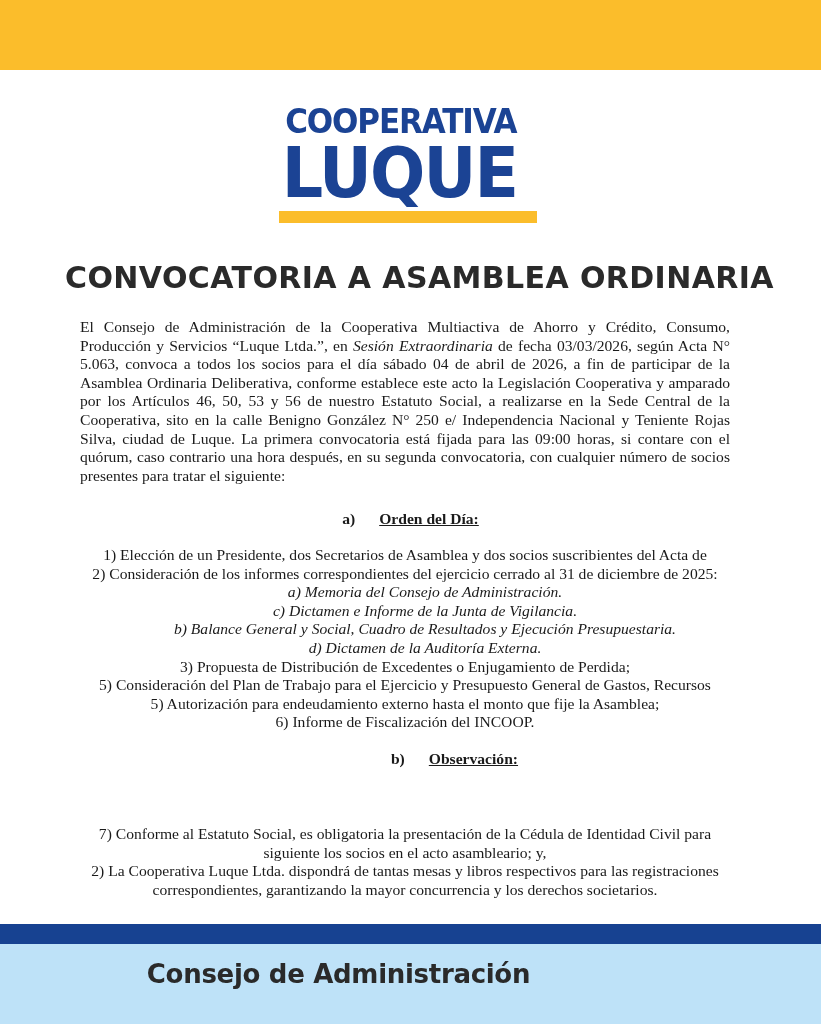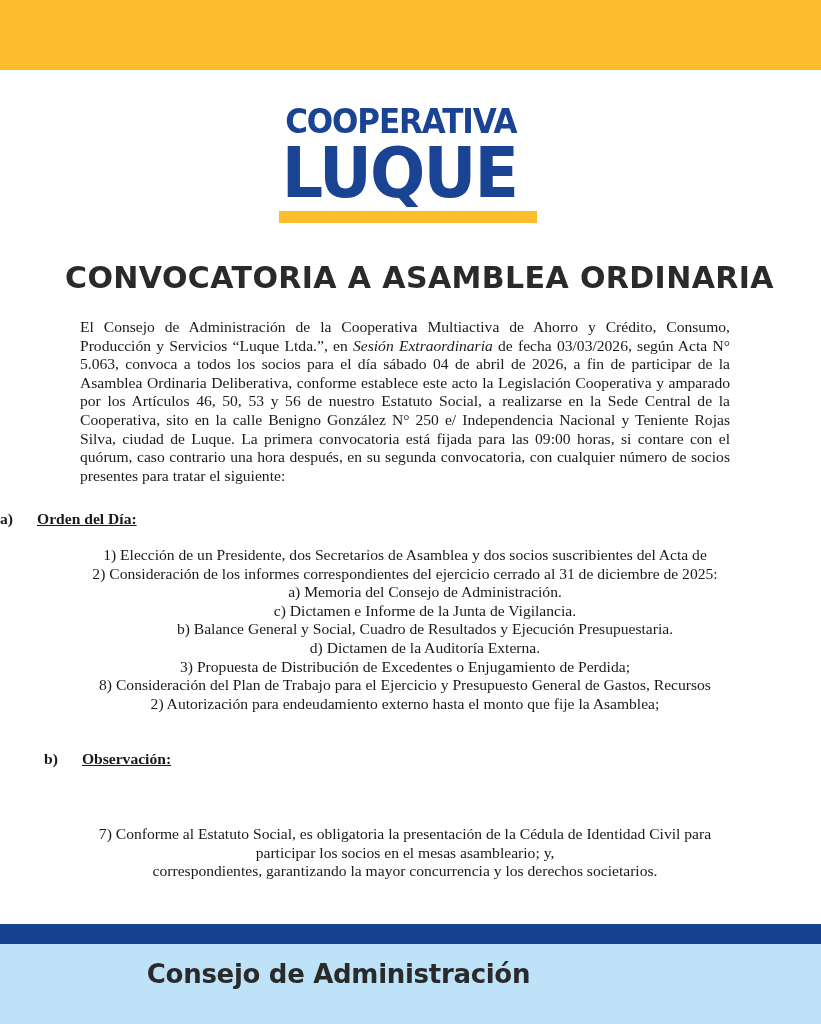--- a/index.html
+++ b/index.html
@@ -41,32 +41,32 @@
       white-space: nowrap;
       padding-left: 9px;
     }
     .body-text {
       position: absolute; left: 80px; top: 318px; width: 650px;
       font-size: 15.6px; line-height: 18.6px; text-align: justify;
       text-align-last: left;
     }
     .body-text em { }
     .section-head {
-      position: absolute; left: 0; width: 821px; 
+      position: absolute; left: 0; width: 821px; text-align: center;
       font-weight: bold; font-size: 15.6px; line-height: 19px;
     }
     .section-head .letter { display: inline-block; margin-right: 24px; }
     .section-head .htext { text-decoration: underline; }
     .list {
       position: absolute; left: 80px; width: 650px;
       font-size: 15.6px; line-height: 18.6px; text-align: center;
     }
     .li { white-space: nowrap; }
     .li.cont { padding-left: 24px; }
-    .li.sub { padding-left: 40px; }
+    .li.sub { padding-left: 40px; font-style: italic; }
     .bottom-dark {
       position: absolute; left: 0; top: 924px; width: 821px; height: 20px;
       background: #174291;
     }
     .bottom-light {
       position: absolute; left: 0; top: 944px; width: 821px; height: 80px;
       background: #bee2f8;
     }
     .footer-title {
       position: absolute; left: 0; top: 952px; width: 677px; text-align: center;
@@ -94,29 +94,31 @@
 </div>
 
 <div class="list" style="top:546px;">
   <div class="li">1) Elección de un Presidente, dos Secretarios de Asamblea y dos socios suscribientes del Acta de</div>
   <div class="li">2) Consideración de los informes correspondientes del ejercicio cerrado al 31 de diciembre de 2025:</div>
   <div class="li sub">a) Memoria del Consejo de Administración.</div>
   <div class="li sub">c) Dictamen e Informe de la Junta de Vigilancia.</div>
   <div class="li sub">b) Balance General y Social, Cuadro de Resultados y Ejecución Presupuestaria.</div>
   <div class="li sub">d) Dictamen de la Auditoría Externa.</div>
   <div class="li">3)  Propuesta de Distribución de Excedentes o Enjugamiento de Perdida;</div>
-  <div class="li">8)  Consideración del Plan de Trabajo para el Ejercicio y Presupuesto General de Gastos, Recursos</div>
-  <div class="li">2)  Autorización para endeudamiento externo hasta el monto que fije la Asamblea;</div>
+  <div class="li">5)  Consideración del Plan de Trabajo para el Ejercicio y Presupuesto General de Gastos, Recursos</div>
+  <div class="li">5)  Autorización para endeudamiento externo hasta el monto que fije la Asamblea;</div>
+  <div class="li">6)  Informe de Fiscalización del INCOOP.</div>
 </div>
 
 <div class="section-head" style="top:749px;margin-left:44px;">
   <span class="letter">b)</span><span class="htext">Observación:</span>
 </div>
 
 <div class="list" style="top:825px;">
   <div class="li">7) Conforme al Estatuto Social, es obligatoria la presentación de la Cédula de Identidad Civil para</div>
-  <div class="li">participar los socios en el mesas asambleario; y,</div>
+  <div class="li">siguiente los socios en el acto asambleario; y,</div>
+  <div class="li">2) La Cooperativa Luque Ltda. dispondrá de tantas mesas y libros respectivos para las registraciones</div>
   <div class="li">correspondientes, garantizando la mayor concurrencia y los derechos societarios.</div>
 </div>
 
 <div class="bottom-dark"></div>
 <div class="bottom-light"></div>
 <div class="footer-title">Consejo de Administración</div>
 
 </body></html>

